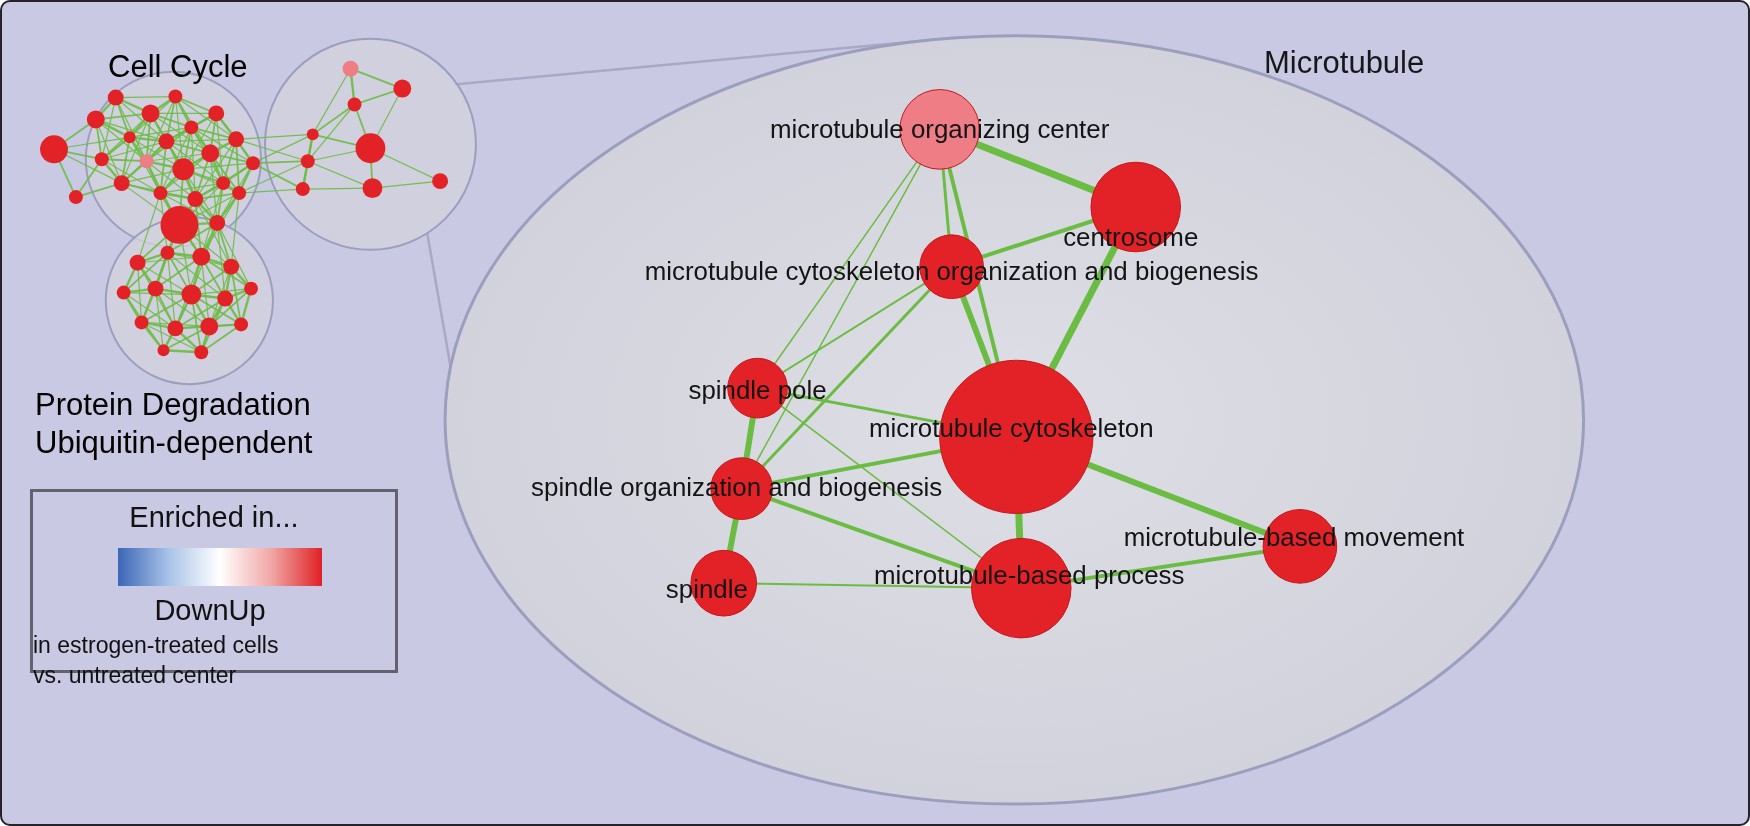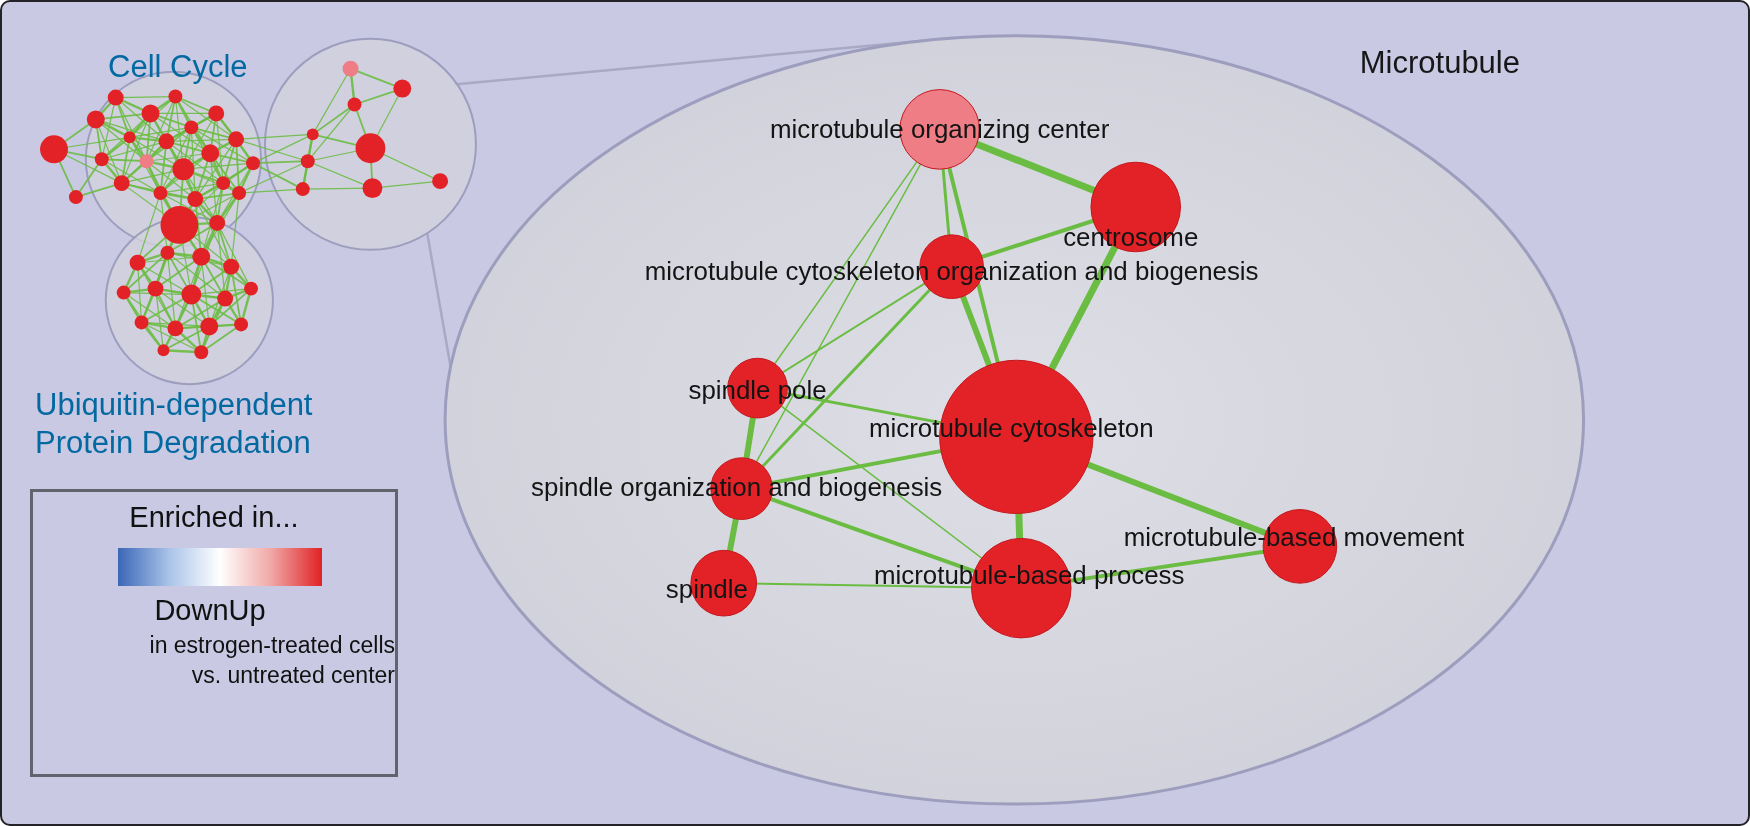--- a/index.html
+++ b/index.html
@@ -8,36 +8,36 @@
     width: 1750px;
     height: 826px;
     box-sizing: border-box;
     border: 2px solid #242428;
     border-radius: 10px;
     overflow: hidden;
     font-family: "Liberation Sans", sans-serif;
   }
   svg.scene { position: absolute; left: 0; top: 0; width: 100%; height: 100%; }
   .overlay-label { position: absolute; font-size: 31px; line-height: 1.22; white-space: nowrap; }
-  .gray  { color: #0369a1; }
+  .gray  { color: #000000; }
   .black { color: #17171a; }
-  .center { text-align: right; }
+  .center { text-align: left; }
   .z-label { font-family: "Liberation Sans", sans-serif; font-size: 26px; fill: #141414; }
 
   .legend {
     position: absolute;
-    left: 28px; top: 487px; width: 368px; height: 288px;
+    left: 28px; top: 487px; width: 368px; height: 184px;
     box-sizing: border-box;
     border: 3px solid #63636e;
     color: #111;
   }
   .legend-title { text-align: center; font-size: 29px; margin-top: 9px; }
   .legend-gradient { position: absolute; left: 85px; top: 56px; width: 204px; height: 38px; }
   .legend-range { position: absolute; left: 48px; right: 56px; top: 102px; display: flex; justify-content: center; font-size: 29px; }
-  .legend-caption { position: absolute; left: 0; right: 0; top: 138px; text-align: right; font-size: 23px; line-height: 30px; }
+  .legend-caption { position: absolute; left: 0; right: 0; top: 138px; text-align: left; font-size: 23px; line-height: 30px; }
 </style>
 </head>
 <body>
 
 <div class="canvas" style="background: rgb(201, 201, 227);">
 
   <svg class="scene" viewBox="0 0 1750 826">
     <defs>
       <radialGradient id="ellipseFill">
         <stop offset="0%" stop-color="#dedee6"></stop>
@@ -382,22 +382,22 @@
         <text x="736" y="490" text-anchor="middle" dominant-baseline="middle" class="z-label">spindle organization and biogenesis</text>
         <text x="1296" y="540" text-anchor="middle" dominant-baseline="middle" class="z-label">microtubule-based movement</text>
         <text x="1030" y="578" text-anchor="middle" dominant-baseline="middle" class="z-label">microtubule-based process</text>
         <text x="706" y="592" text-anchor="middle" dominant-baseline="middle" class="z-label">spindle</text>
       </g>
   </svg>
 
   <div class="overlay-label gray" style="left:106px; top:46px;">Cell Cycle</div>
 
   <div class="overlay-label gray" style="left:33px; top:384px;">
+    <div>Protein Degradation</div>
     <div>Ubiquitin-dependent</div>
-    <div>Protein Degradation</div>
   </div>
 
   <div class="overlay-label black center" style="left:1262px; top:42px; width:256px;">
     <div>Microtubule</div>
   </div>
 
   <div class="legend">
     <div class="legend-title">Enriched in...</div>
     <div class="legend-gradient" style="background: linear-gradient(to right, rgb(59, 103, 183), rgb(169, 195, 232), rgb(255, 255, 255), rgb(240, 168, 166), rgb(224, 33, 37));"></div>
     <div class="legend-range">

